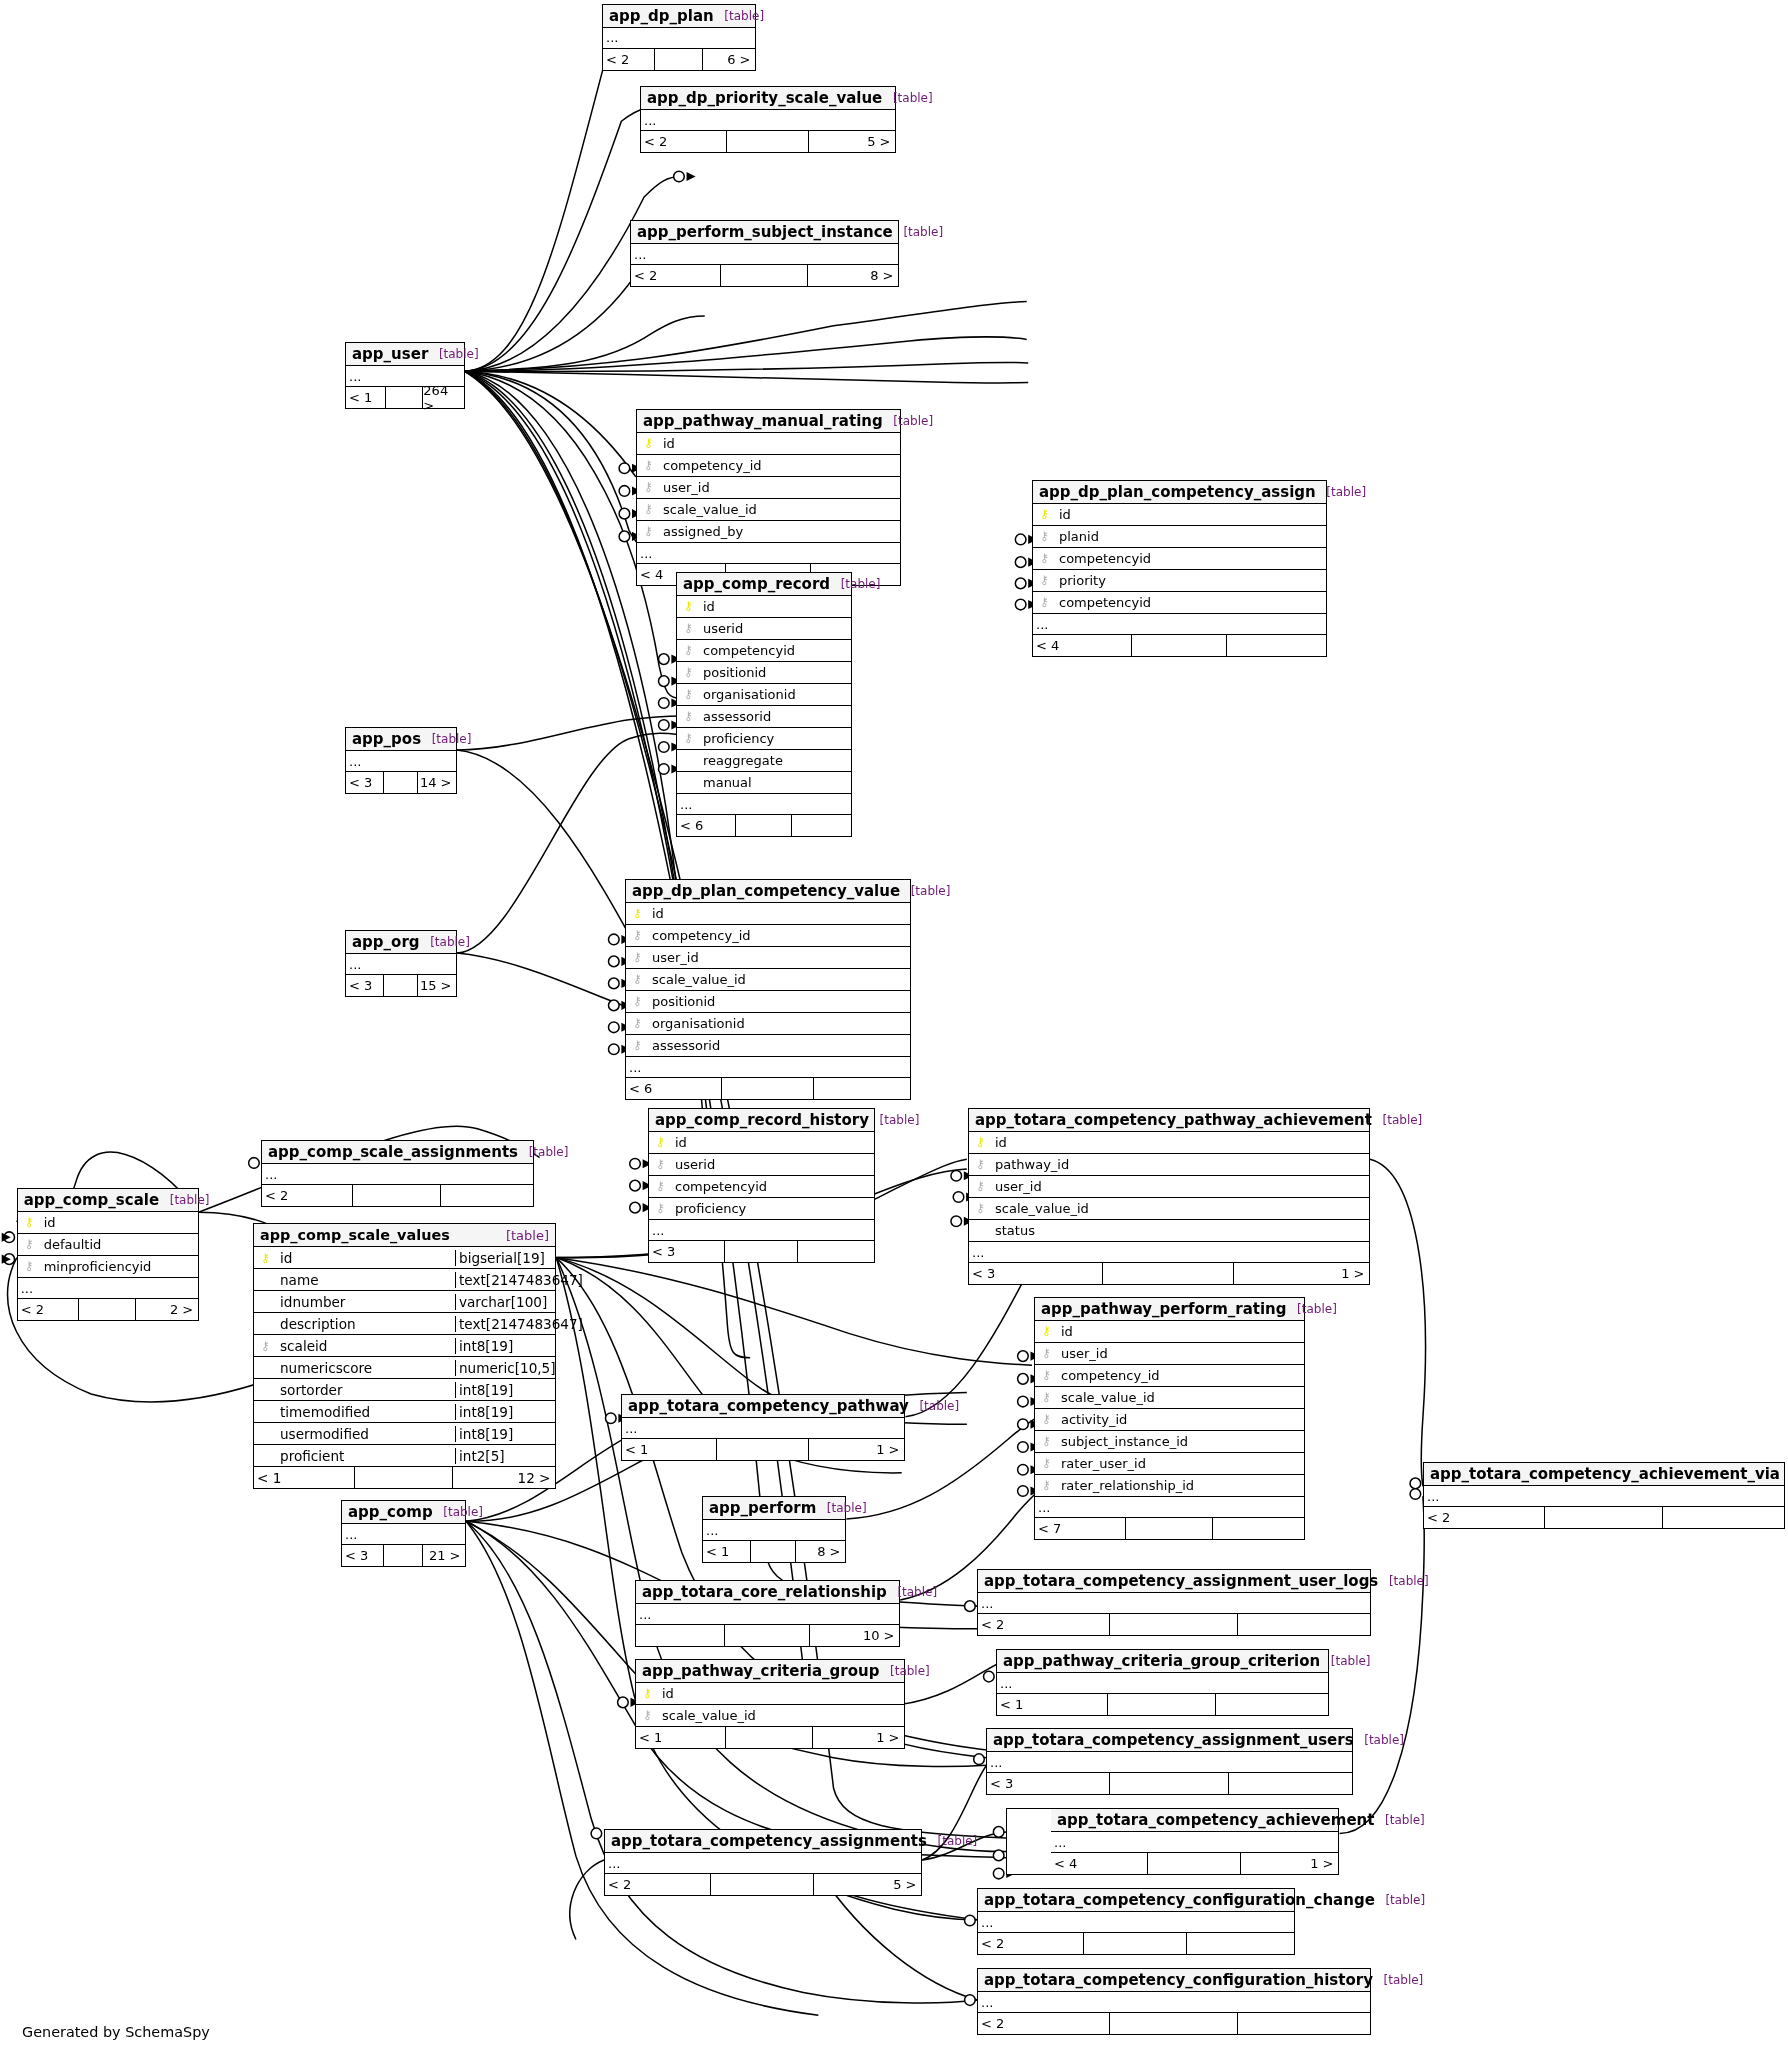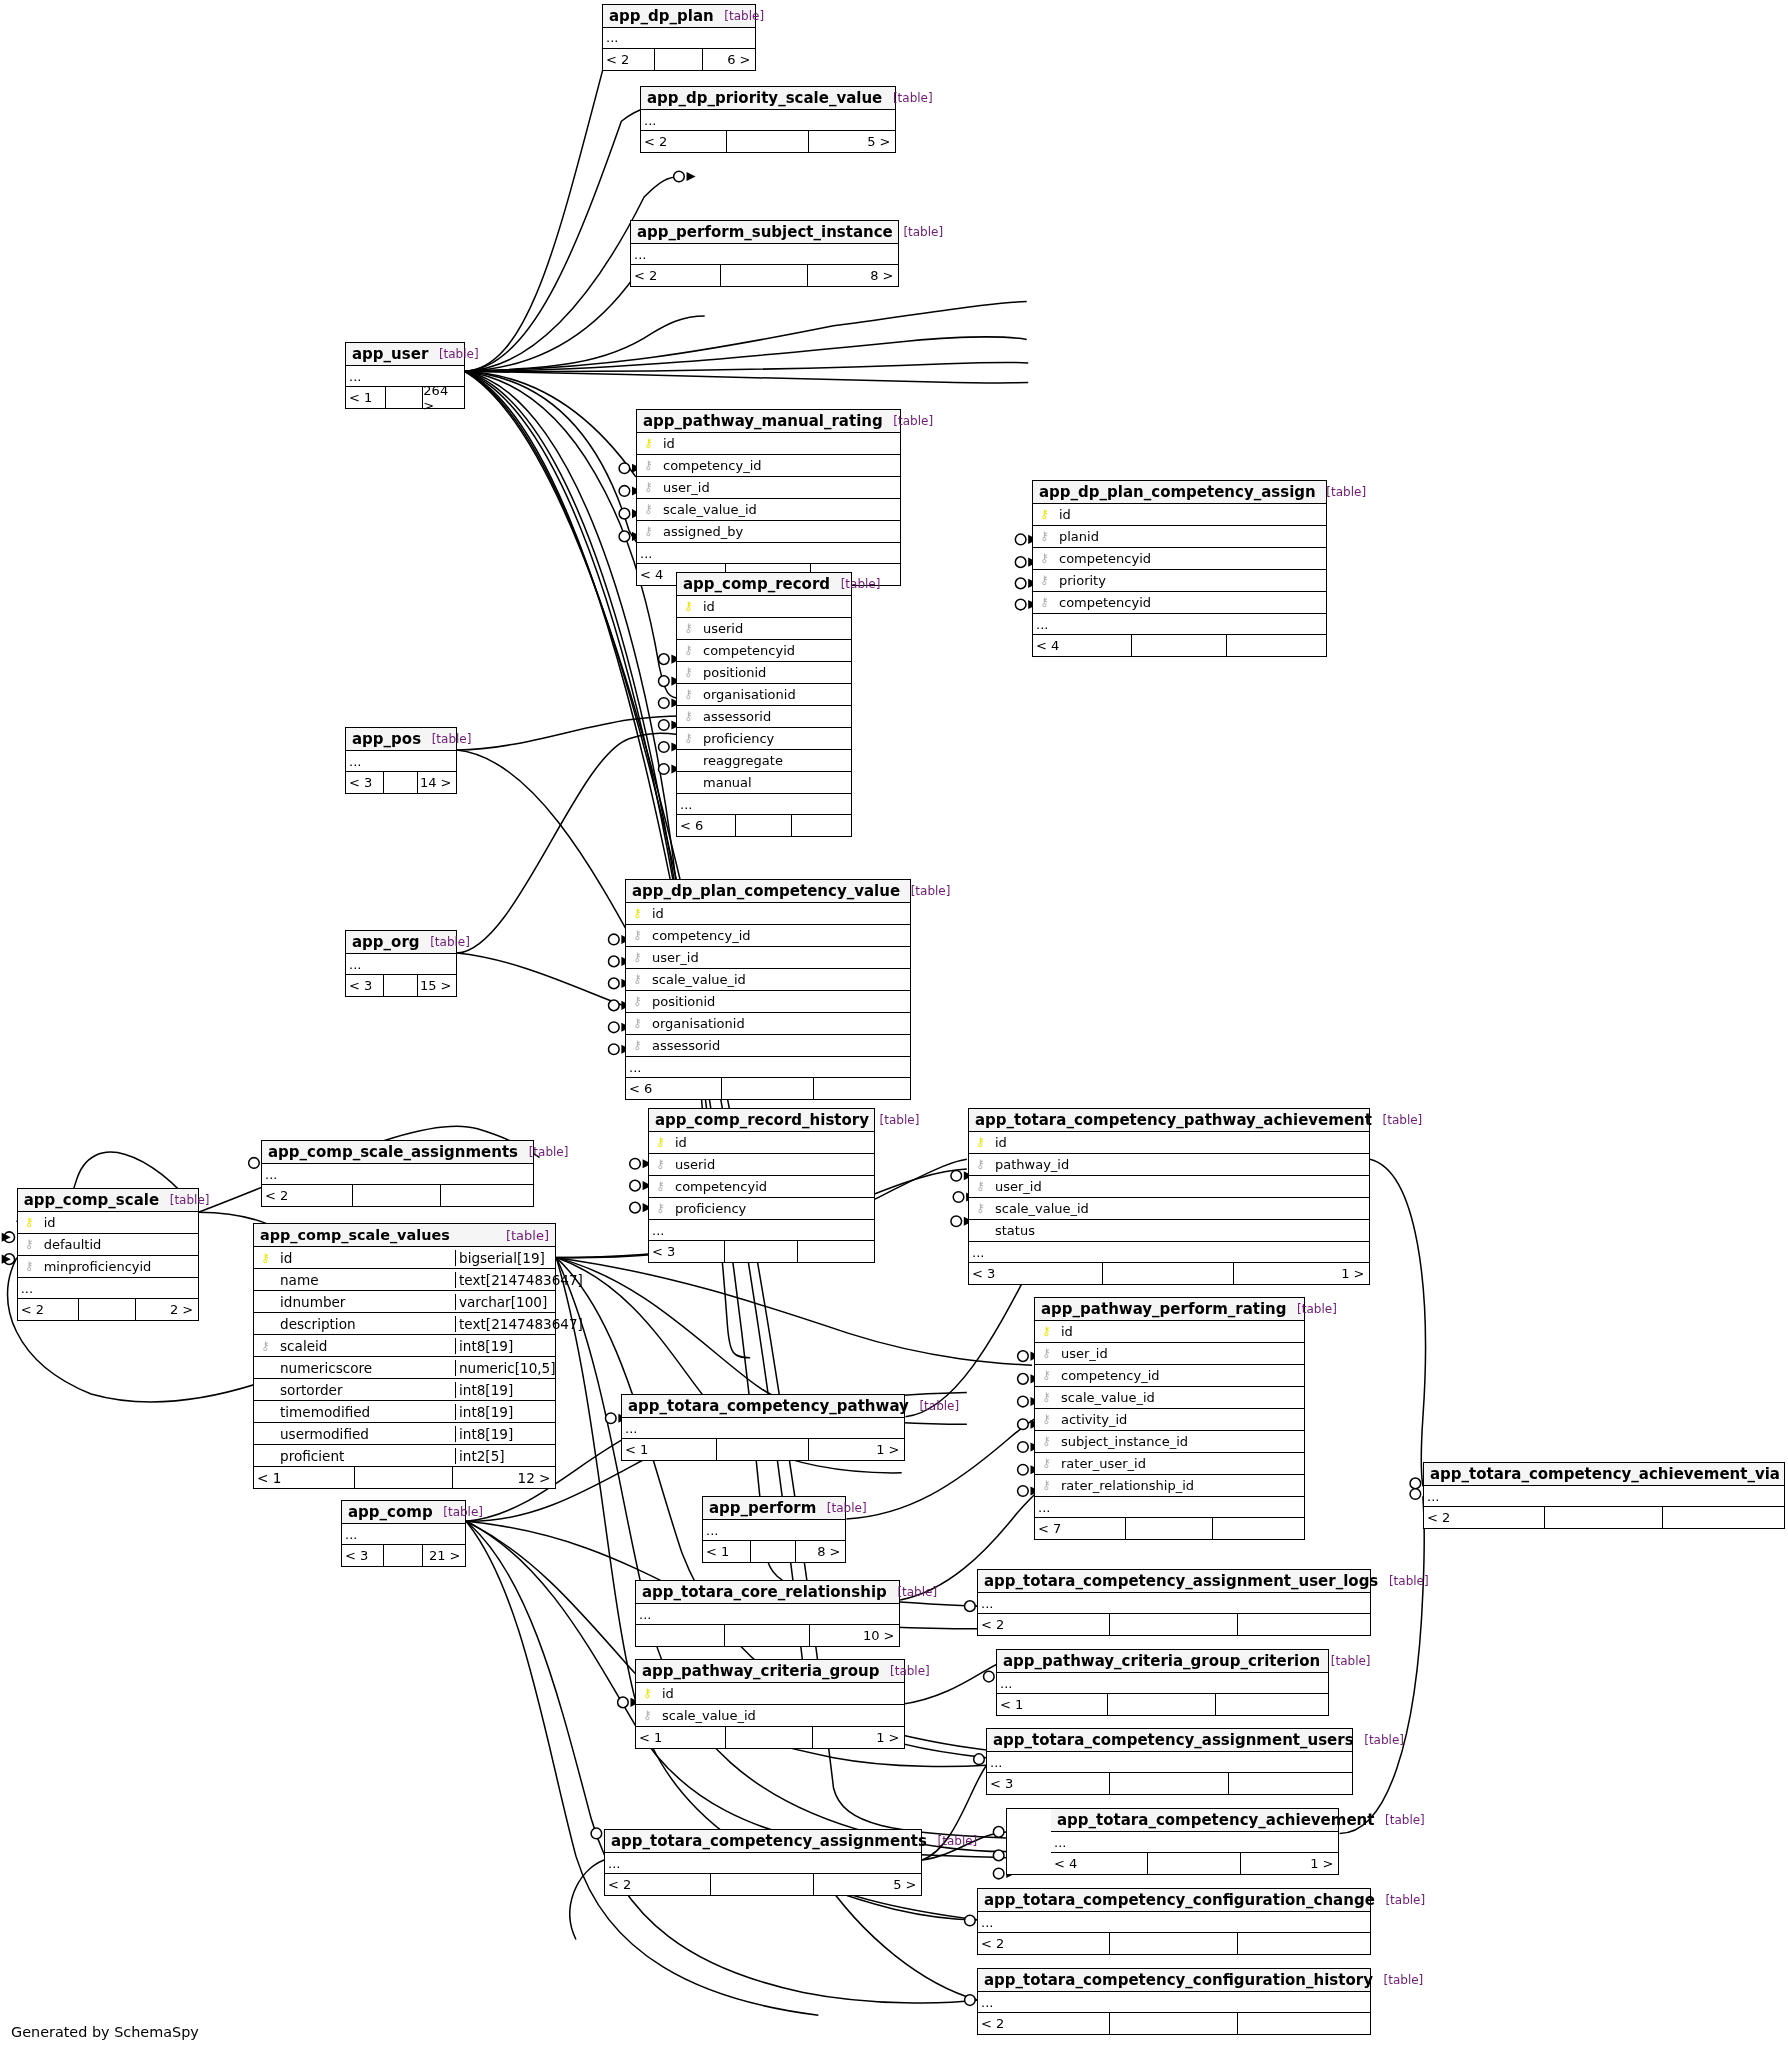--- a/index.html
+++ b/index.html
@@ -19,21 +19,21 @@
   .row.hastype .fname{flex:1;}
   .ellipsis{display:flex;align-items:center;height:21px;padding-left:3px;font-size:13.6px;border-bottom:1.5px solid #000;box-sizing:border-box;}
   .foot{display:flex;height:21px;font-size:13.6px;box-sizing:border-box;}
   .foot div{box-sizing:border-box;display:flex;align-items:center;}
   .foot .c1{flex:1;border-right:0.8px solid #000;padding-left:3px;justify-content:flex-start;}
   .foot .c2{flex:1;border-right:0.8px solid #000;}
   .foot .c3{flex:1;padding-right:4.5px;justify-content:flex-end;}
   .pk{color:#e8e800;}
   .fk{color:#b0b0b0;}
   .keyglyph{font-size:12px;line-height:1;display:inline-block;transform:translateY(-0.8px);}
-  #footer-note{position:absolute;left:11px;top:2024px;font-size:14.4px;color:#000;}
+  #footer-note{position:absolute;left:22px;top:2024px;font-size:14.4px;color:#000;}
   
   .dense .hdr .nm{font-size:15px;}
   .dense .hdr .tag{font-size:12px;}
   .dense .row,.dense .ellipsis,.dense .foot{font-size:13px;}
 </style>
 </head>
 <body>
 
 <div id="canvas">
 
@@ -776,21 +776,21 @@
           <span class="nm">app_totara_competency_assignments</span>
           <span class="tag">[table]</span>
         </div>
         <div class="ellipsis">...</div>
         <div class="foot">
           <div class="c1">&lt; 2</div>
           <div class="c2"></div>
           <div class="c3">5 &gt;</div>
         </div>
       </div>
-      <div class="tbl dense" style="left: 977px; top: 1888px; width: 394px;">
+      <div class="tbl dense" style="left: 977px; top: 1888px; width: 318px;">
         <div class="hdr">
           <span class="nm">app_totara_competency_configuration_change</span>
           <span class="tag">[table]</span>
         </div>
         <div class="ellipsis">...</div>
         <div class="foot">
           <div class="c1">&lt; 2</div>
           <div class="c2"></div>
           <div class="c3"></div>
         </div>

